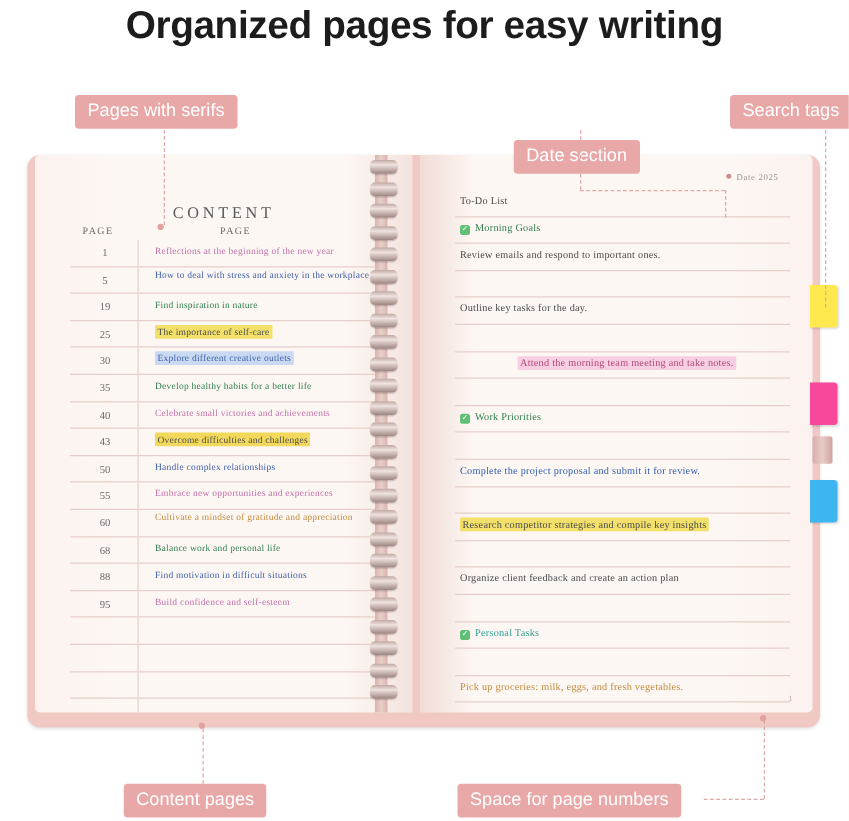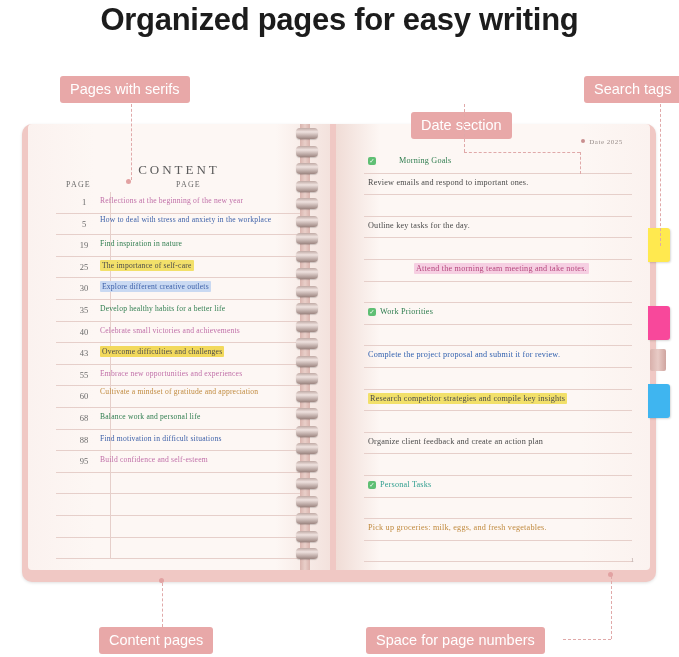--- a/index.html
+++ b/index.html
@@ -169,21 +169,21 @@
   }
   .toc-div {
     position: absolute;
     left: 54px;
     top: 0;
     bottom: 0;
     border-left: 1px solid #e6cfca;
   }
   .toc-topic {
     position: absolute;
-    left: 44px;
+    left: 68px;
     top: 4px;
     font-family: "Liberation Serif", serif;
     font-size: 7.6px;
     letter-spacing: 0.2px;
     white-space: nowrap;
   }
   .toc-topic.two-line { top: 1px; line-height: 9.5px; white-space: normal; width: 180px;}
   .hl {
     padding: 1px 2px;
     border-radius: 1px;
@@ -324,20 +324,25 @@
           <div class="toc-num">40</div>
           <div class="toc-div"></div>
           <div class="toc-topic"><span style="color: rgb(192, 111, 168);">Celebrate small victories and achievements</span></div>
         </div>
         <div class="toc-row">
           <div class="toc-num">43</div>
           <div class="toc-div"></div>
           <div class="toc-topic"><span class="hl" style="color: rgb(74, 74, 74); background: rgb(242, 217, 92);">Overcome difficulties and challenges</span></div>
         </div>
         <div class="toc-row">
+          <div class="toc-num">50</div>
+          <div class="toc-div"></div>
+          <div class="toc-topic"><span style="color: rgb(59, 95, 168);">Handle complex relationships</span></div>
+        </div>
+        <div class="toc-row">
           <div class="toc-num">55</div>
           <div class="toc-div"></div>
           <div class="toc-topic"><span style="color: rgb(192, 111, 168);">Embrace new opportunities and experiences</span></div>
         </div>
         <div class="toc-row">
           <div class="toc-num">60</div>
           <div class="toc-div"></div>
           <div class="toc-topic two-line"><span style="color: rgb(192, 138, 62);">Cultivate a mindset of gratitude and appreciation</span></div>
         </div>
         <div class="toc-row">
@@ -379,21 +384,24 @@
   </div>
 
   <div class="page page-right">
     <div class="date-line">
       <span class="dot-sq"></span><span>Date</span>
       <span>2025</span>
       &nbsp;&nbsp;&nbsp;&nbsp;
     </div>
     <div class="rlines" id="rlines">
         <div class="rline">
-          <div class="rtext"><span class="check">✓</span><span style="color: rgb(47, 125, 79); margin-left: 19px;">Morning Goals</span></div>
+          <div class="rtext"><span style="color: rgb(74, 74, 74);">To-Do List</span></div>
+        </div>
+        <div class="rline">
+          <div class="rtext"><span class="check">✓</span><span style="color: rgb(47, 125, 79);">Morning Goals</span></div>
         </div>
         <div class="rline">
           <div class="rtext"><span style="color: rgb(74, 74, 74);">Review emails and respond to important ones.</span></div>
         </div>
         <div class="rline"></div>
         <div class="rline">
           <div class="rtext"><span style="color: rgb(74, 74, 74);">Outline key tasks for the day.</span></div>
         </div>
         <div class="rline"></div>
         <div class="rline">

